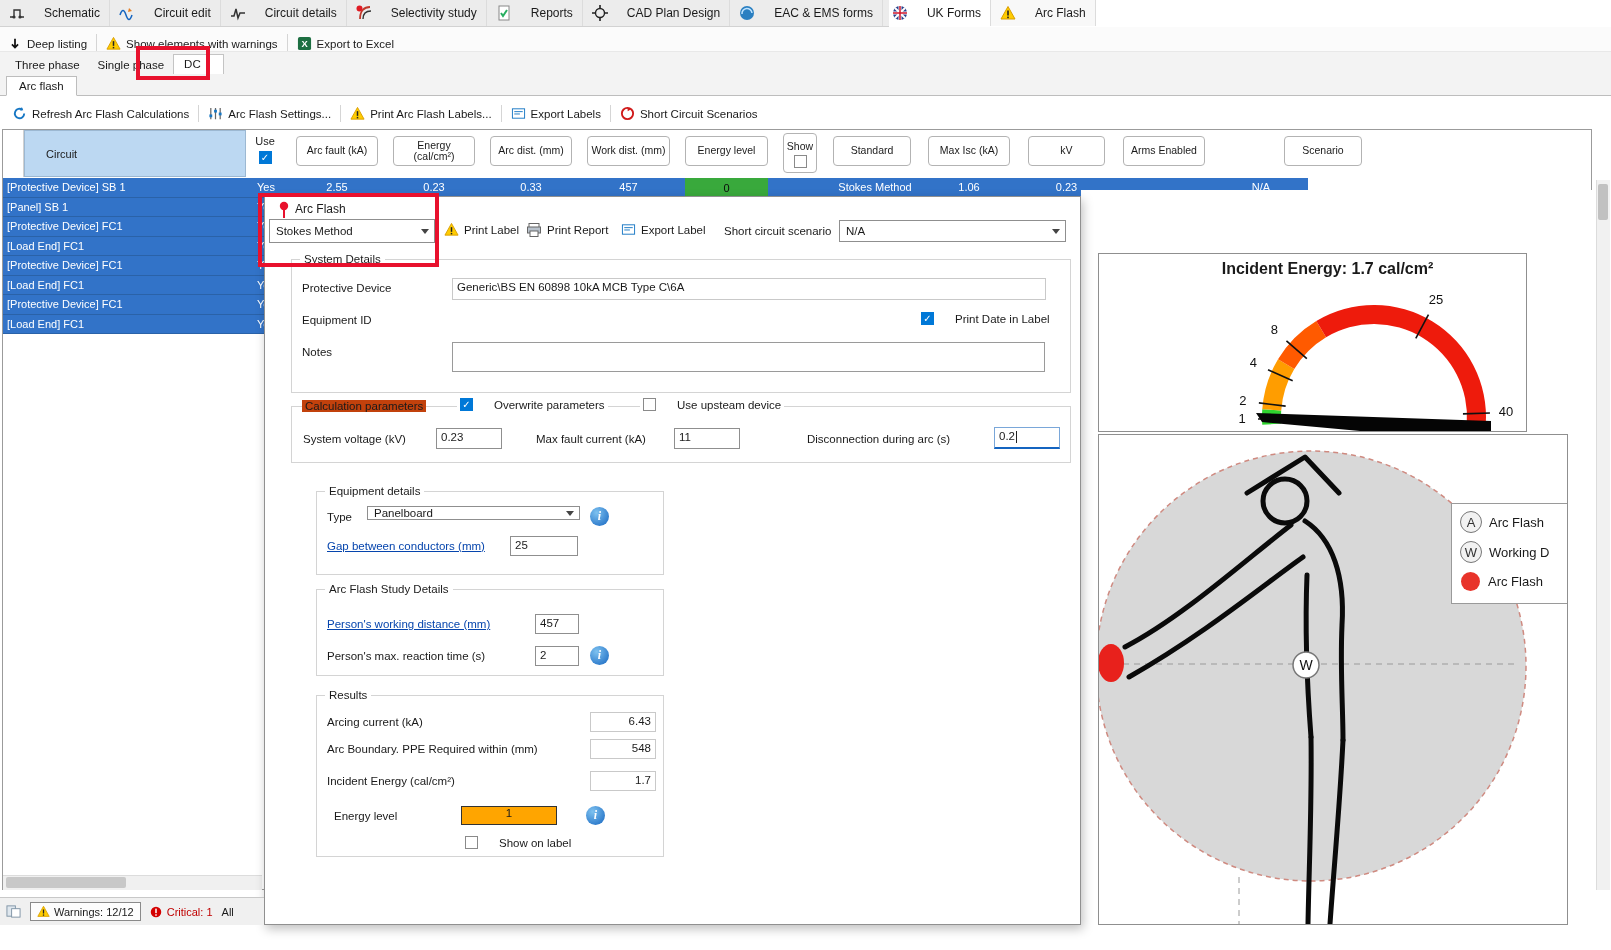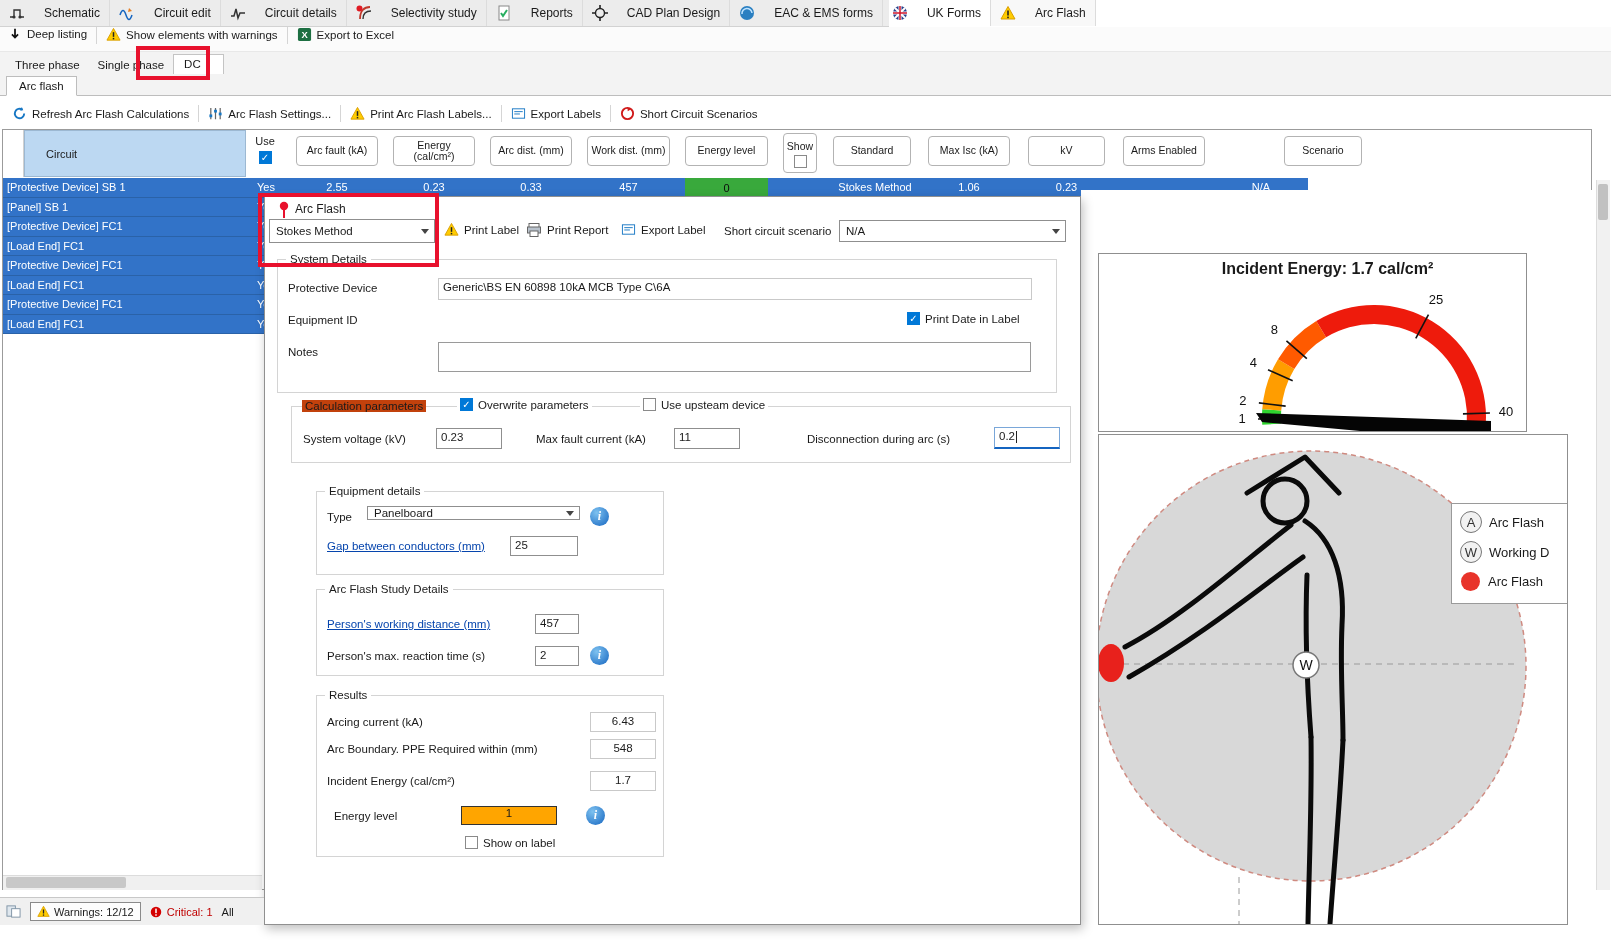--- a/index.html
+++ b/index.html
@@ -2,21 +2,21 @@
 <html><head>
 <meta charset="utf-8">
 <style>
 *{margin:0;padding:0;box-sizing:border-box}
 html,body{width:1611px;height:950px;background:#fff;font-family:"Liberation Sans","DejaVu Sans",sans-serif;color:#1a1a1a;position:relative;overflow:hidden}
 svg{display:block}
 
 .tabstrip{position:absolute;left:0;top:0;width:889px;height:27px;background:#ececec;border-bottom:1px solid #d2d2d2;display:flex;z-index:3}
 .mtab{display:flex;align-items:center;gap:19px;padding:0 9px;font-size:12px;border-right:1px solid #dcdcdc;white-space:nowrap}
 .mtab.active{background:#f8f8f8}
-.toolrow{position:absolute;left:0;top:27px;width:100%;height:25px;background:#fbfbfb;border-bottom:1px solid #e8e8e8;display:flex;align-items:flex-start;gap:9px;padding:0 8px;font-size:11.5px;z-index:3}
+.toolrow{position:absolute;left:0;top:27px;width:100%;height:25px;background:#fbfbfb;border-bottom:1px solid #e8e8e8;display:flex;align-items:flex-end;gap:9px;padding:0 8px;font-size:11.5px;z-index:3}
 .vsep{width:1px;height:17px;background:#d5d5d5}
 .titem{display:flex;align-items:center;gap:5px;white-space:nowrap}
 .phasestrip{position:absolute;left:0;top:52px;width:100%;height:22px;background:#f3f3f3;display:flex;align-items:flex-end;font-size:11.5px;padding-left:6px;z-index:3}
 .ptab{padding:3px 9px}
 .ptab.active{background:#fff;border:1px solid #c4c4c4;border-bottom:none;padding:3px 22px 4px 10px}
 .subtabstrip{position:absolute;left:0;top:74px;width:100%;height:22px;background:#f3f3f3;border-bottom:1px solid #bdbdbd;display:flex;align-items:flex-end;font-size:11.5px;z-index:3}
 .stab{background:#fff;border:1px solid #bdbdbd;border-bottom:1px solid #fff;padding:3px 12px;margin-left:6px;position:relative;top:1px}
 .arcbar{position:absolute;left:2px;top:99px;width:1589px;height:29px;background:#fff;display:flex;align-items:center;gap:9px;padding:0 10px;font-size:11.5px;z-index:1}
 
 .frame{position:absolute;left:2px;top:129px;width:1590px;height:761px;border:1px solid #9b9b9b;background:#fff;z-index:0}
@@ -43,25 +43,25 @@
 .dlbl{position:absolute;white-space:nowrap}
 .combo{position:absolute;background:#fff;border:1px solid #8f8f8f;display:flex;align-items:center;padding:0 18px 0 6px;white-space:nowrap}
 .carrow{position:absolute;right:5px;top:50%;margin-top:-2px;border-left:4px solid transparent;border-right:4px solid transparent;border-top:5px solid #444}
 .tbtn{position:absolute;display:flex;align-items:center;gap:5px;white-space:nowrap}
 .group{position:absolute;border:1px solid #d4d4d4}
 .chip{position:absolute;top:-7px;left:8px;background:#fff;padding:0 4px;white-space:nowrap}
 .tfield{position:absolute;background:#fff;border:1px solid #c9c9c9;padding:2px 4px;overflow:hidden;white-space:nowrap}
 .input{position:absolute;background:#fff;border:1px solid #8f8f8f;padding:2px 4px;white-space:nowrap}
 .input.focused{border:1px solid #7aa7d9;border-bottom:2px solid #1464c0}
 .caret{display:inline-block;width:1px;height:12px;background:#222;vertical-align:middle;margin-left:1px}
-.rofield{position:absolute;background:#fff;border:1px solid #c9c9c9;text-align:center;padding:2px 4px}
+.rofield{position:absolute;background:#fff;border:1px solid #c9c9c9;text-align:right;padding:2px 4px}
 .cb{width:13px;height:13px;border:1px solid #8a8a8a;background:#fff;display:inline-flex;align-items:center;justify-content:center;flex:0 0 auto}
 .cb.on{background:#0078d7;border-color:#0078d7}
 .cb.on::after{content:"✓";color:#fff;font-size:10px;font-weight:bold;line-height:1}
-.cbrow{position:absolute;display:flex;align-items:center;gap:5px;background:#fff;padding:0 3px;white-space:nowrap}
+.cbrow{position:absolute;display:flex;align-items:center;gap:21px;background:#fff;padding:0 3px;white-space:nowrap}
 .link{color:#0645ad;text-decoration:underline}
 .info{position:absolute;width:19px;height:19px;border-radius:50%;background:radial-gradient(circle at 35% 30%,#7ec2f0,#1565c0);color:#fff;display:flex;align-items:center;justify-content:center;font:italic bold 12px "Liberation Serif",serif}
 .lvlbar{position:absolute;background:#ffa500;border:1px solid #333;text-align:center;font-size:11.5px}
 
 .gaugebox{position:absolute;left:1098px;top:253px;width:429px;height:179px;background:#fff;border:1px solid #8f8f8f;z-index:4;overflow:hidden}
 .gtitle{position:absolute;left:0;top:6px;width:100%;text-align:center;font-size:16px;font-weight:bold;padding-left:30px}
 .bodybox{position:absolute;left:1098px;top:434px;width:470px;height:491px;background:#fff;border:1px solid #8f8f8f;z-index:4;overflow:hidden}
 .legend{position:absolute;left:352px;top:68px;width:117px;height:101px;background:#fff;border:1px solid #9a9a9a;z-index:2;font-size:13px}
 .lrow{position:absolute;left:8px;display:flex;align-items:center;gap:7px;white-space:nowrap}
 .sym{width:22px;height:22px;border-radius:50%;border:1.5px solid #777;background:#f2f2f2;display:flex;align-items:center;justify-content:center;font-size:13px;color:#333;flex:0 0 auto}
@@ -352,21 +352,21 @@
         <path d="M3.5 6h9M3.5 8.5h6" stroke="#1777c4"></path>
       </svg>
     <span>Export Label</span>
   </div>
   <span class="dlbl" style="left:459px;top:28px">Short circuit scenario</span>
   <div class="combo" style="left:574px;top:23px;width:227px;height:22px">
     <span>N/A</span>
     <span class="carrow"></span>
   </div>
 
-  <div class="group" style="left:12px;top:62px;width:780px;height:134px">
+  <div class="group" style="left:26px;top:62px;width:780px;height:134px">
     <span class="chip">System Details</span>
     <span class="dlbl" style="left:10px;top:22px">Protective Device</span>
     <div class="tfield" style="left:160px;top:18px;width:594px;height:22px">Generic\BS EN 60898 10kA MCB Type C\6A</div>
     <span class="dlbl" style="left:10px;top:54px">Equipment ID</span>
     <div class="cbrow" style="left:626px;top:52px">
       <span class="cb on"></span>
       <span>Print Date in Label</span>
     </div>
     <span class="dlbl" style="left:10px;top:86px">Notes</span>
     <div class="tfield" style="left:160px;top:82px;width:593px;height:30px;border-color:#9a9a9a"></div>

